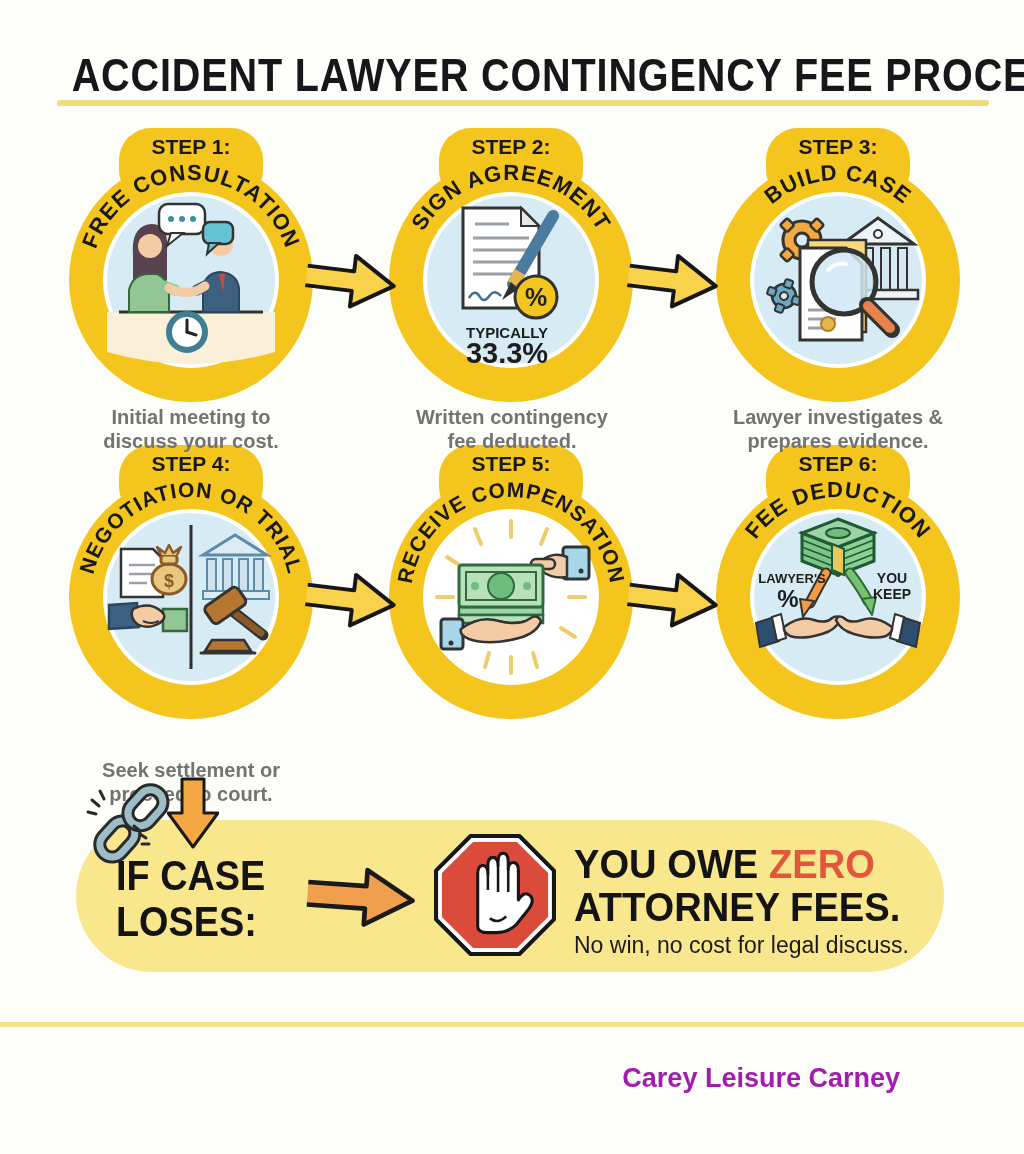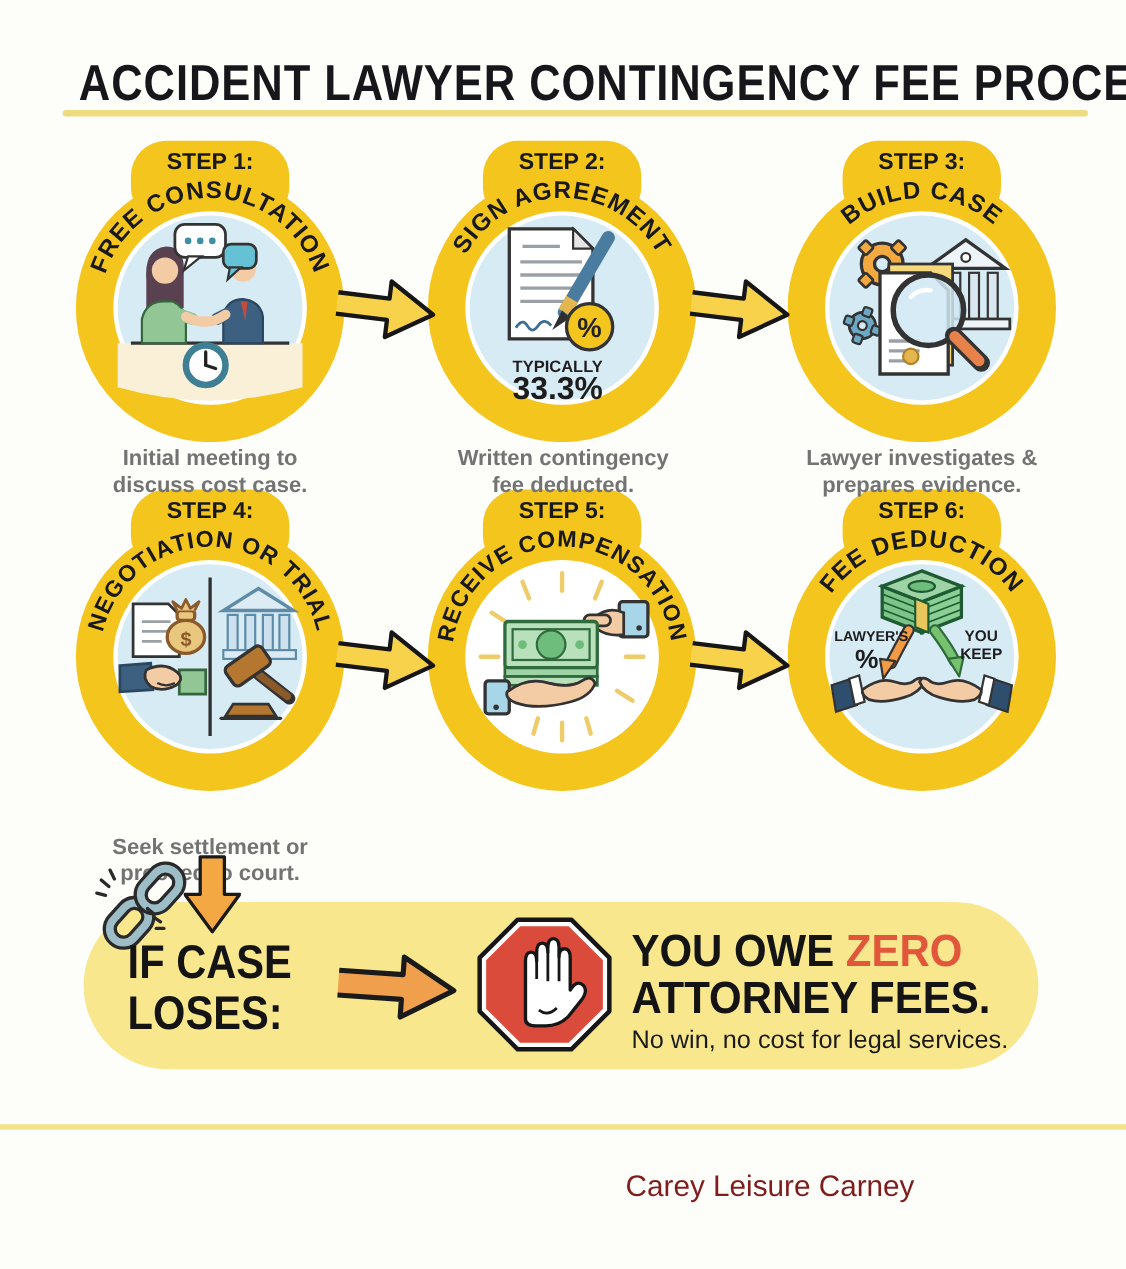--- a/index.html
+++ b/index.html
@@ -46,21 +46,21 @@
   .headline{position:absolute;left:574px;top:843px;width:380px;}
   .headline .big{font-size:41px;font-weight:bold;color:#141414;line-height:43px;
                  transform:scaleX(.93);transform-origin:left;white-space:nowrap;}
   .headline .accent{color:#e2573b;}
   .headline .sub{font-size:23px;font-weight:normal;color:#1a1a1a;margin-top:3px;
                  white-space:nowrap;}
 
   
   .footer-rule{position:absolute;left:0;top:1022px;width:1024px;height:5px;background:#f2e38a;}
   .footer{position:absolute;left:500px;top:1062px;width:400px;text-align:right;}
-  .footer .brand{font-size:27px;font-weight:normal;color:#7f1d1d;line-height:1.2;text-align:center;}
+  .footer .brand{font-size:27px;font-weight:bold;color:#a21caf;line-height:1.2;}
   .footer .site{font-size:22px;color:#9e9e9e;line-height:1.3;}
 </style>
 </head>
 <body>
 
 <div class="canvas">
 
   <div class="title">ACCIDENT LAWYER CONTINGENCY FEE PROCESS</div>
   <div class="title-rule"></div>
 
@@ -336,21 +336,21 @@
           <polygon points="6,114 24,108 29,132 10,138" fill="#2e4e6e" stroke="#333" stroke-width="2"></polygon>
           <polygon points="22,108 31,105 36,129 27,132" fill="#ffffff" stroke="#333" stroke-width="2"></polygon>
           <path d="M34,118 Q50,106 64,111 Q76,115 82,109 Q88,105 90,111 Q86,121 72,125 Q52,131 40,127 Q33,123 34,118 Z" fill="#f3cba4" stroke="#333" stroke-width="2.5"></path>
         </g>
       </svg>
     </div>
   </div>
 
   <div class="caption cap-col1 cap-row1">
     <div>Initial meeting to</div>
-      <div>discuss cost case.</div>
+      <div>discuss your cost.</div>
   </div>
   <div class="caption cap-col2 cap-row1">
     <div>Written contingency</div>
       <div>fee deducted.</div>
   </div>
   <div class="caption cap-col3 cap-row1">
     <div>Lawyer investigates &amp;</div>
       <div>prepares evidence.</div>
   </div>
   <div class="caption cap-col1 cap-row2">
@@ -411,21 +411,21 @@
       <line x1="56" y1="44" x2="56" y2="60" stroke="#161616" stroke-width="2.5"></line>
       <line x1="66" y1="36" x2="66" y2="62" stroke="#161616" stroke-width="2.5"></line>
       <line x1="76" y1="40" x2="76" y2="62" stroke="#161616" stroke-width="2.5"></line>
       <path d="M58,88 Q66,94 74,86" stroke="#161616" stroke-width="2.5" fill="none"></path>
     </g>
   </svg>
 
   <div class="headline">
     <div class="big"><span>YOU OWE </span><span class="accent">ZERO</span></div>
     <div class="big">ATTORNEY FEES.</div>
-    <div class="sub">No win, no cost for legal services.</div>
+    <div class="sub">No win, no cost for legal discuss.</div>
   </div>
 
   <div class="footer-rule"></div>
   <div class="footer">
     <div class="brand">Carey Leisure Carney</div>
   </div>
 
 </div>
 
 </body></html>

